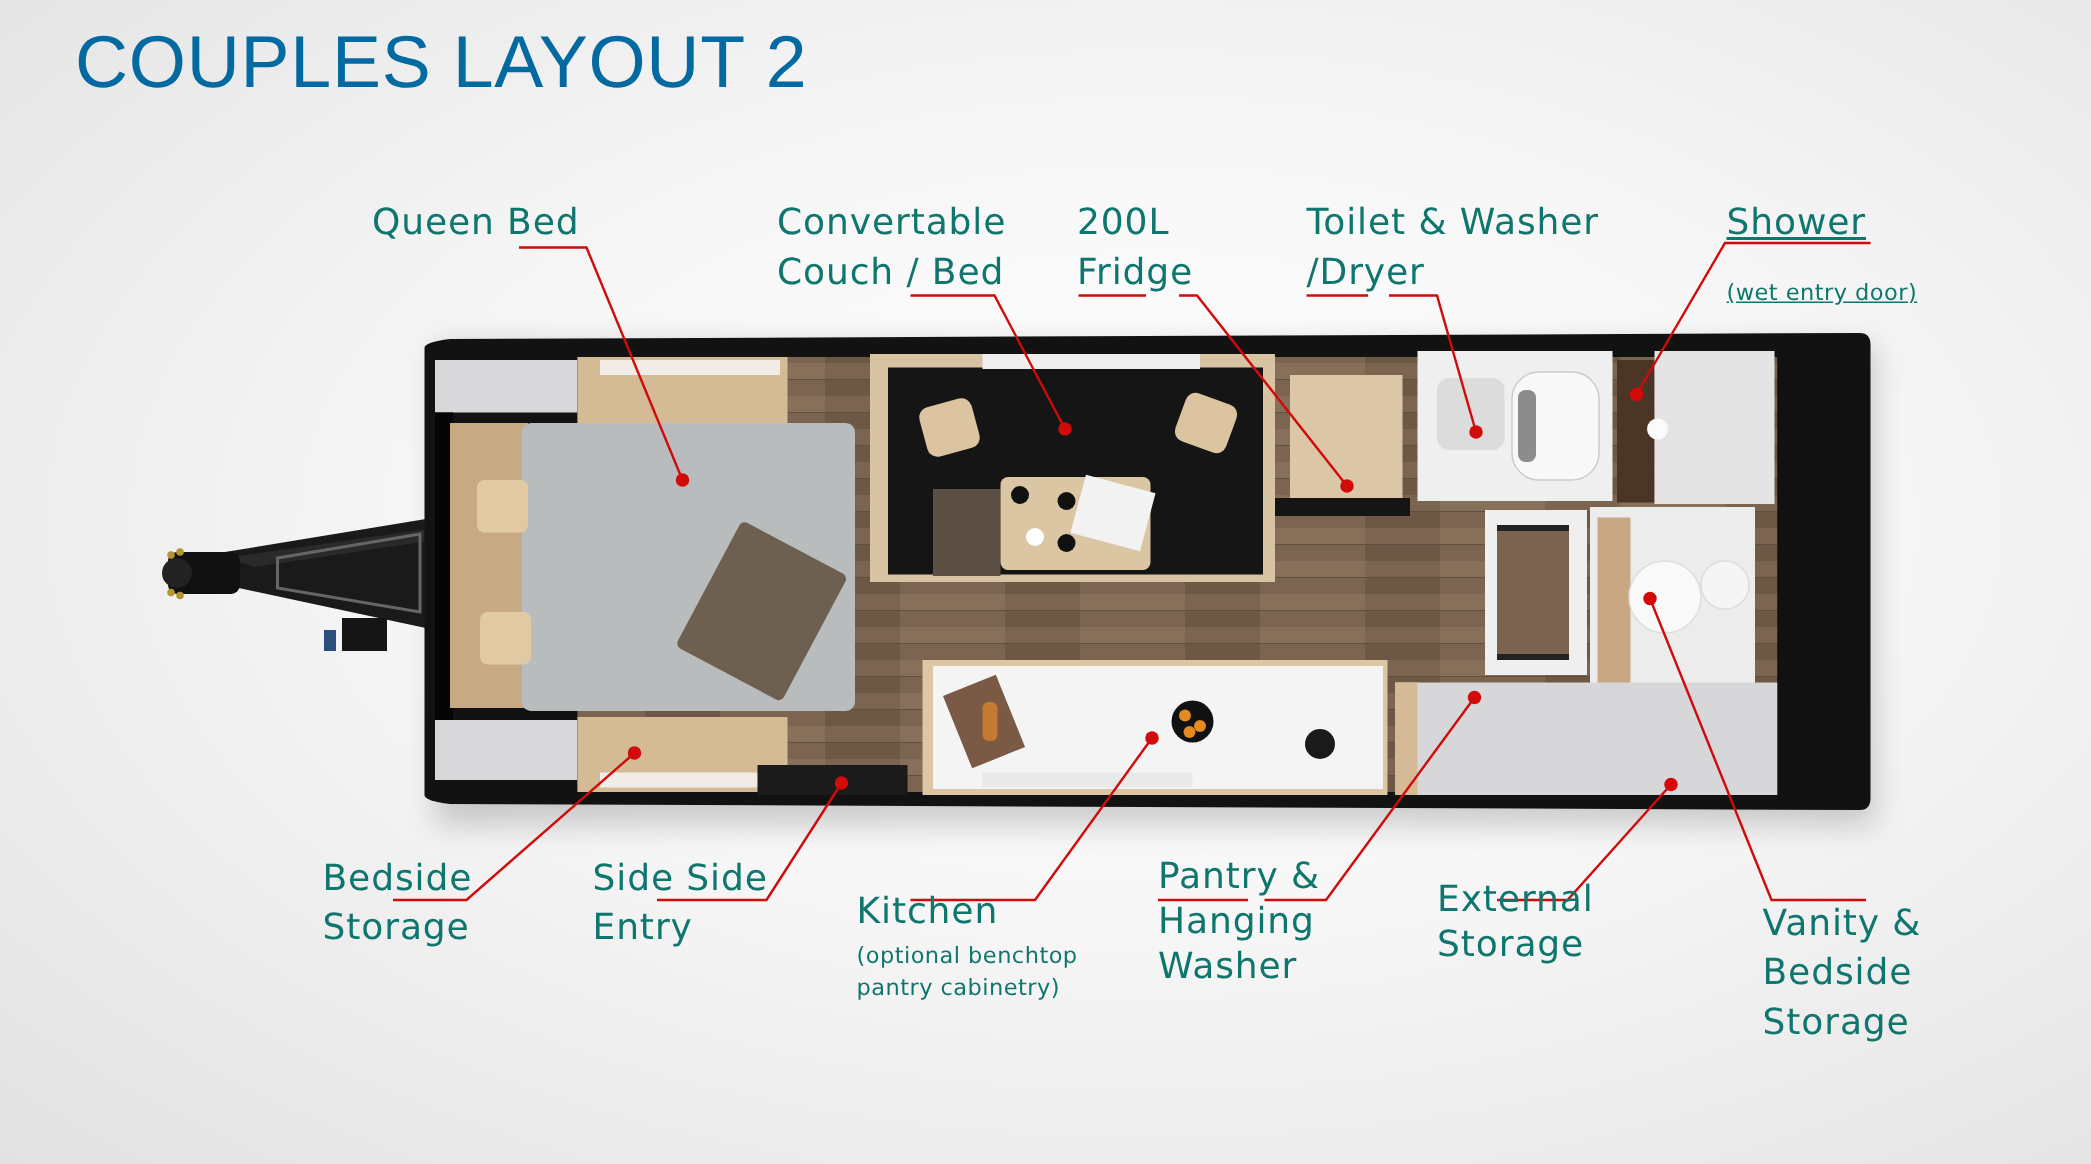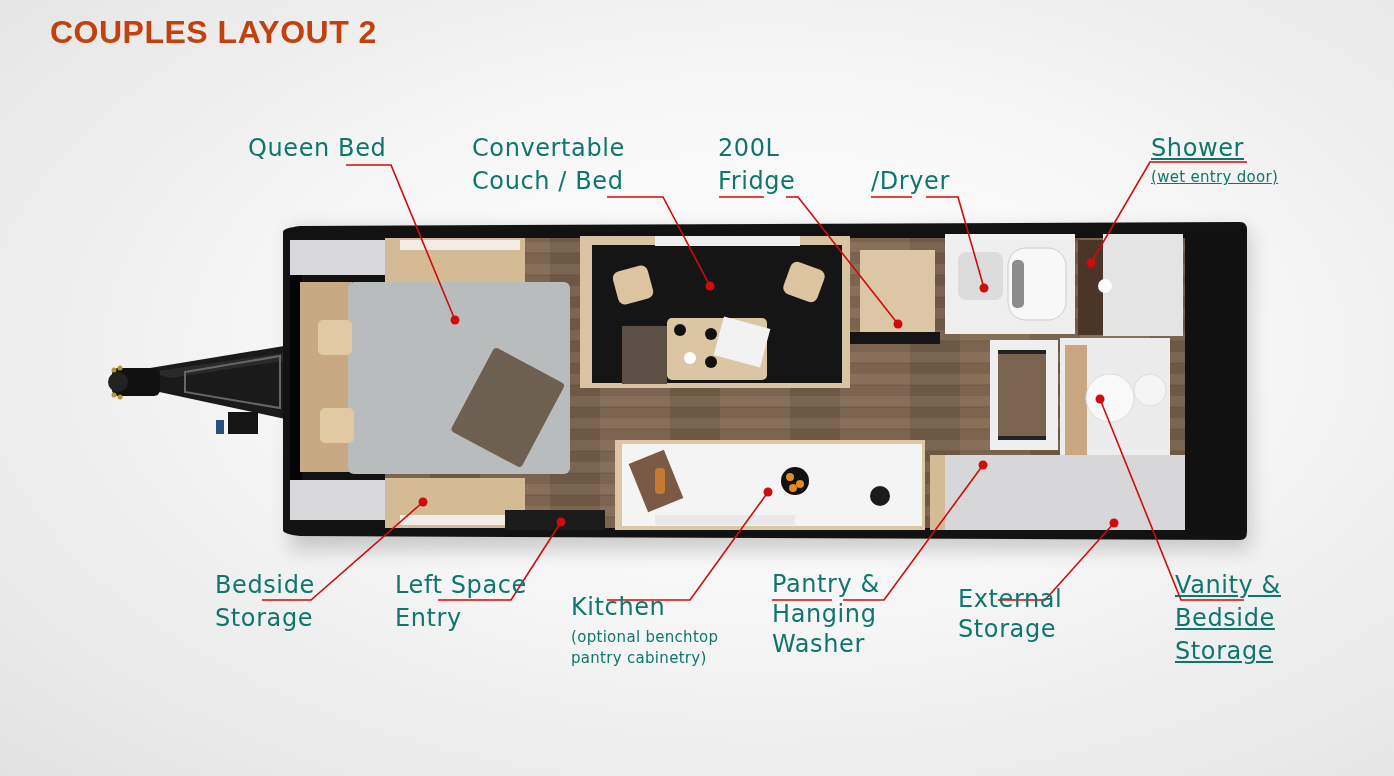--- a/index.html
+++ b/index.html
@@ -1,19 +1,19 @@
 <!DOCTYPE html>
 <html><head>
 <meta charset="utf-8">
 <style>
   html,body{margin:0;padding:0;}
   body{width:1394px;height:776px;overflow:hidden;position:relative;
     background:radial-gradient(ellipse at 55% 45%, #ffffff 0%, #f6f6f6 45%, #e2e2e2 100%);
     font-family:"DejaVu Sans","Liberation Sans",sans-serif;color:#111;}
-  .title{position:absolute;left:50px;top:14px;font-family:"Liberation Sans",sans-serif;font-size:32px;font-weight:700;letter-spacing:0.5px;color:#c2410c;}
+  .title{position:absolute;left:50px;top:14px;font-family:"Liberation Sans",sans-serif;font-size:49px;font-weight:400;letter-spacing:0.5px;color:#0369a1;}
   .lbl{position:absolute;font-size:24px;line-height:33px;color:#0f766e;letter-spacing:0.6px;white-space:nowrap;}
   .sub{font-size:15px;line-height:21px;letter-spacing:0.3px;display:block;}
   svg.leaders{position:absolute;left:0;top:0;width:1394px;height:776px;pointer-events:none;}
   .plan{position:absolute;left:0;top:0;width:1394px;height:776px;}
 </style>
 </head>
 <body>
 
 <div class="title">COUPLES LAYOUT 2</div>
 
@@ -178,56 +178,56 @@
     <circle cx="768" cy="492" r="4.5"></circle>
     <circle cx="983" cy="465" r="4.5"></circle>
     <circle cx="1114" cy="523" r="4.5"></circle>
     <circle cx="1100" cy="399" r="4.5"></circle>
   </g>
 </svg>
 
 <div class="lbl" style="left:248px;top:132px;">
   <span>Queen Bed</span>
 </div>
-<div class="lbl" style="left:472px;top:132px;">
+<div class="lbl" style="left:518px;top:132px;">
   <span>Convertable</span><br>
   <span>Couch / Bed</span>
 </div>
 <div class="lbl" style="left:718px;top:132px;">
   <span>200L</span><br>
   <span>Fridge</span>
 </div>
 <div class="lbl" style="left:871px;top:132px;">
-  <br>
+  <span>Toilet &amp; Washer</span><br>
   <span>/Dryer</span>
 </div>
 <div class="lbl" style="left:1151px;top:132px;text-decoration:underline;">
   <span>Shower</span>
-  <span class="sub" style="margin-top:2px;">(wet entry door)</span>
+  <span class="sub" style="margin-top:20px;">(wet entry door)</span>
 </div>
 
 <div class="lbl" style="left:215px;top:569px;">
   <span>Bedside</span><br>
   <span>Storage</span>
 </div>
 <div class="lbl" style="left:395px;top:569px;">
-  <span>Left Space</span><br>
+  <span>Side Side</span><br>
   <span>Entry</span>
 </div>
 <div class="lbl" style="left:571px;top:591px;">
   <span>Kitchen</span>
   <span class="sub" style="margin-top:3px;">(optional benchtop</span>
   <span class="sub">pantry cabinetry)</span>
 </div>
 <div class="lbl" style="left:772px;top:569px;line-height:30px;">
   <span>Pantry &amp;</span><br>
   <span>Hanging</span><br>
   <span>Washer</span>
 </div>
 <div class="lbl" style="left:958px;top:569px;line-height:30px;margin-top:15px;">
   <span>External</span><br>
   <span>Storage</span>
 </div>
-<div class="lbl" style="left:1175px;top:569px;text-decoration:underline;">
+<div class="lbl" style="left:1175px;top:599px;">
   <span>Vanity &amp;</span><br>
   <span>Bedside</span><br>
   <span>Storage</span>
 </div>
 
 </body></html>

